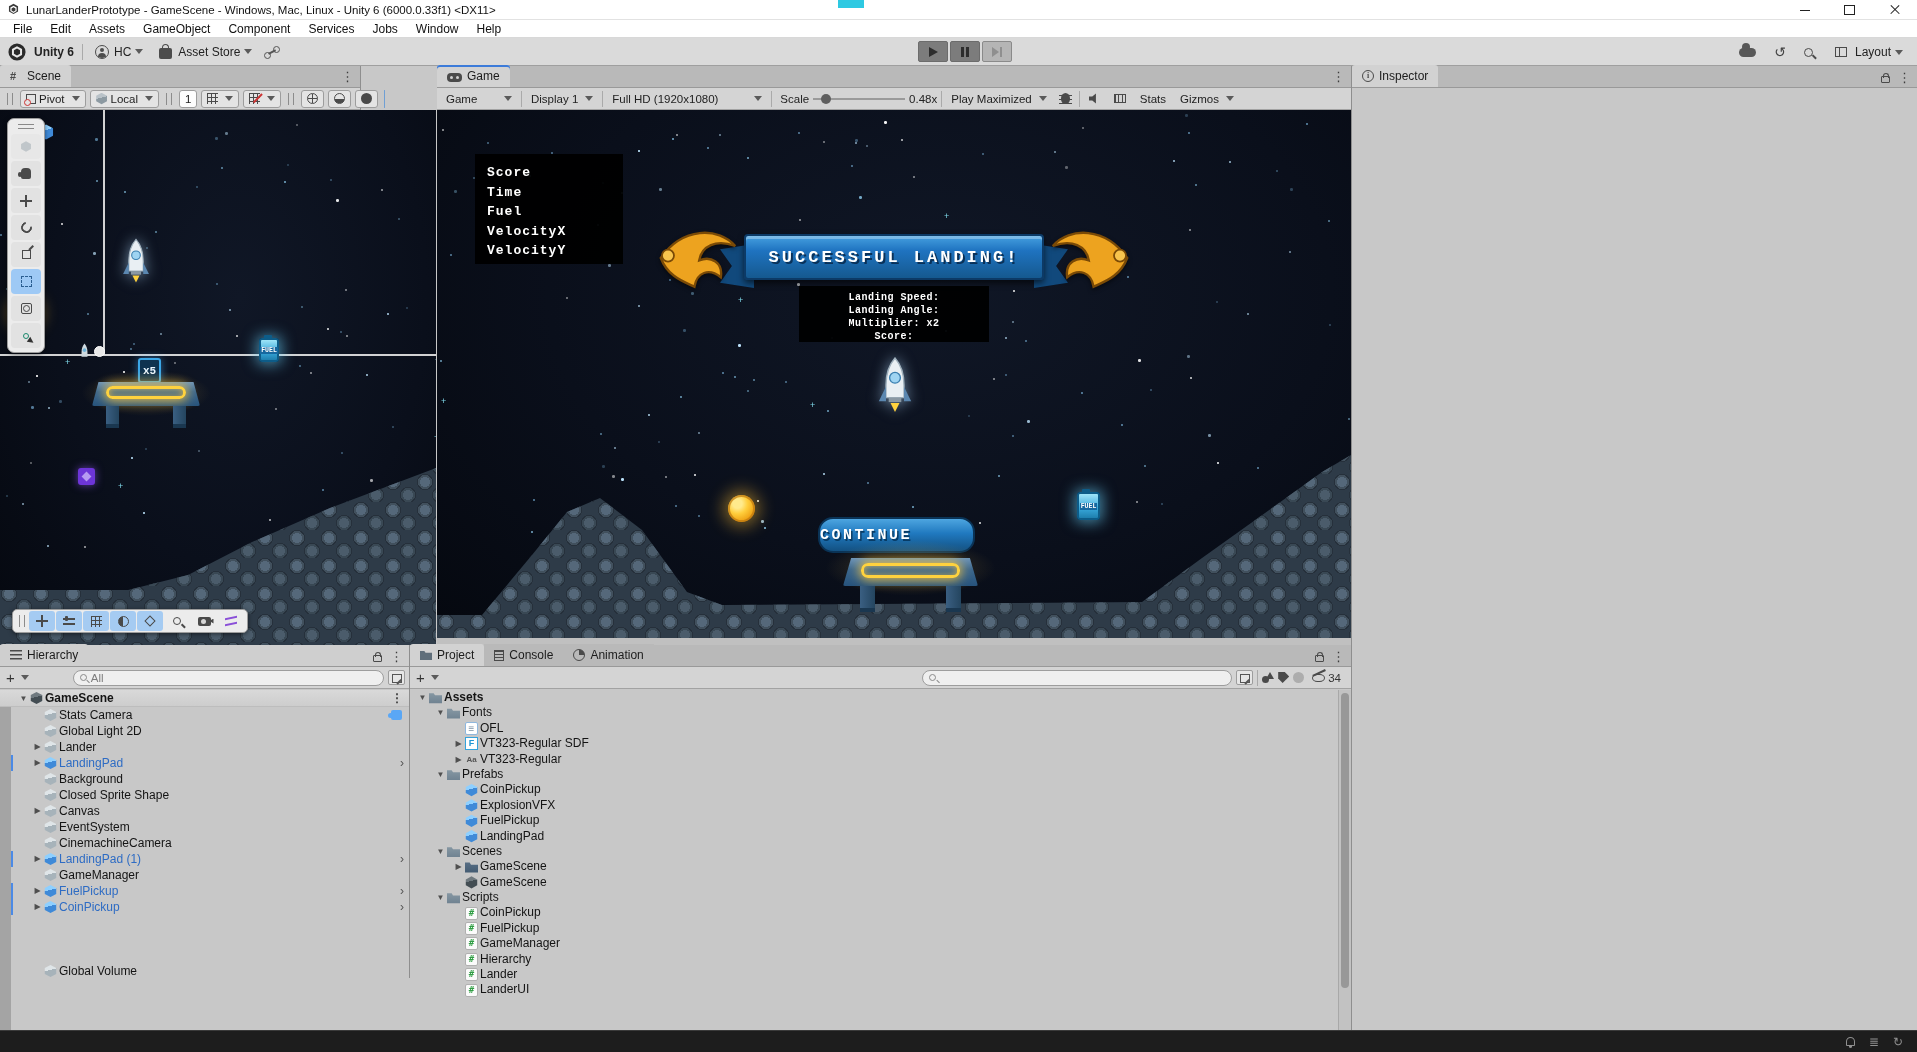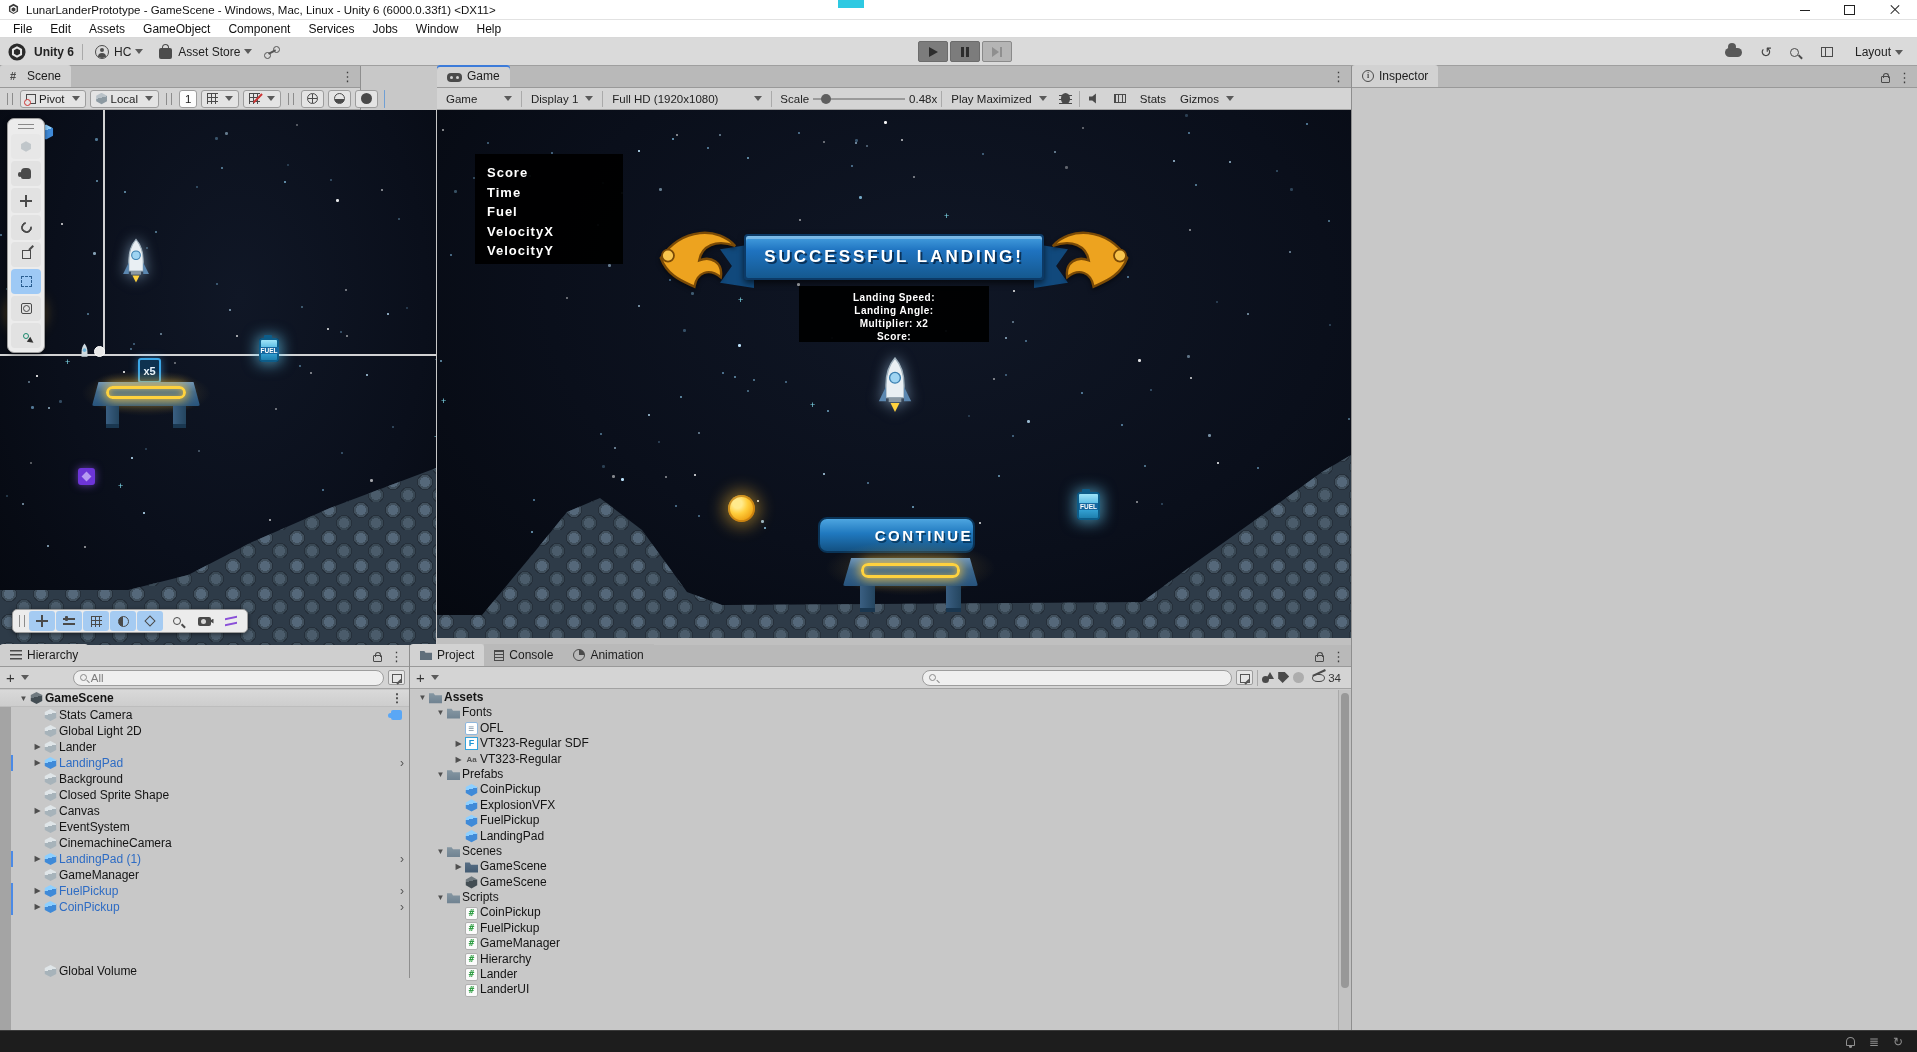--- a/index.html
+++ b/index.html
@@ -95,41 +95,41 @@
   .viewport{position:absolute;overflow:hidden;background:
      radial-gradient(ellipse at 55% 35%,#101726 0%,#0a0f1b 55%,#05080f 100%)}
   .star{position:absolute;border-radius:50%}
   .sparkle{position:absolute;color:#7fd8e8;font-size:9px;line-height:9px}
   .cobble{position:absolute;background-color:#2e3b48;background-image:
      radial-gradient(circle at 9px 8px,#55687a 0 5px,#41505d 5px 7px,#26303b 7px 8px,transparent 8px),
      radial-gradient(circle at 24px 21px,#4b5c6b 0 5px,#394854 5px 7px,#26303b 7px 8px,transparent 8px);
      background-size:32px 28px}
   .whiteline{position:absolute;background:#e8e8e8;opacity:.9}
 
-  .pxfont{font-family:Liberation Sans, sans-serif;font-weight:bold}
+  .pxfont{font-family:Liberation Mono, monospace;font-weight:bold}
 
   
   .hudbox{position:absolute;background:rgba(0,0,0,.94);color:#fff;padding:9px 12px}
   .hudbox div{font-size:13px;line-height:19.5px;letter-spacing:1px}
   .resultbox{position:absolute;background:rgba(0,0,0,.94);color:#fff;text-align:center;padding:5px 0}
   .resultbox div{font-size:10px;line-height:13px;letter-spacing:.5px}
   .bannerwrap{position:absolute;width:460px;height:86px}
   .ribbon{position:absolute;left:80px;right:80px;top:12px;height:46px;
      background:linear-gradient(#45a0e0 0%,#1f73c0 35%,#15598f 100%);
      border:2px solid #0c3a66;border-radius:4px;box-shadow:inset 0 3px 0 rgba(255,255,255,.3),0 3px 6px rgba(0,0,0,.6);
      display:flex;align-items:center;justify-content:center}
   .ribbon::before,.ribbon::after{content:'';position:absolute;top:8px;width:34px;height:44px;background:#11497c;z-index:-1}
   .ribbon::before{left:-26px;clip-path:polygon(100% 0,0 12%,35% 50%,0 88%,100% 100%)}
   .ribbon::after{right:-26px;clip-path:polygon(0 0,100% 12%,65% 50%,100% 88%,0 100%)}
   .ribbon span{color:#fff;font-size:17px;letter-spacing:3px;text-shadow:2px 2px 0 #0a3158}
   .flourish{position:absolute;width:96px;height:84px;filter:drop-shadow(0 2px 2px rgba(0,0,0,.5))}
-  .gamebtn{position:absolute;border:2px solid #0a3356;border-radius:9px;
+  .gamebtn{position:absolute;border:2px solid #0a3356;border-radius:15px;
      background:linear-gradient(#4da5e0 0%,#2079bf 45%,#135182 100%);
      box-shadow:inset 0 2px 0 rgba(255,255,255,.45),0 3px 0 #072档aa,0 3px 8px rgba(0,0,0,.7);
-     display:flex;align-items:center;justify-content:flex-end;color:#fff;cursor:pointer}
+     display:flex;align-items:center;justify-content:flex-start;color:#fff;cursor:pointer}
   .gamebtn span{font-size:15px;letter-spacing:2.5px;text-shadow:1.5px 1.5px 0 #083c66}
   .coin{position:absolute;border-radius:50%;
      background:radial-gradient(circle at 35% 32%,#ffea8c 0 18%,#ffce3c 40%,#efa315 70%,#b96d08 100%);
      box-shadow:0 0 16px 5px rgba(255,190,50,.45),inset 0 0 0 2px rgba(190,120,15,.7)}
   .fuelcan{position:absolute;background:linear-gradient(#9fe4f8,#37a7da 60%,#1e7fae);border:2px solid #0d5c88;border-radius:3px;
      box-shadow:0 0 14px 3px rgba(110,215,255,.55);display:flex;align-items:center;justify-content:center}
   .fuelcan::before{content:'';position:absolute;top:-5px;left:3px;width:8px;height:4px;background:#0d5c88;border-radius:1px}
   .fuelcan span{font-size:6.5px;color:#fff;background:#1668a0;padding:0 1px;letter-spacing:0;text-shadow:none}
   .padwrap{position:absolute}
   .pad-deck{position:absolute;left:0;right:0;top:0;background:linear-gradient(#6d95ba 0,#3c688f 40%,#27537c 100%);
@@ -322,21 +322,21 @@
       <div class="pbtn dim">
           <span class="gl-step"></span>
         </div>
     </div>
     <div class="tb-right">
       <span class="ic-cloud"></span>
       <span class="ic-history">↺</span>
       <span class="ic-search"></span>
       <div class="tbtn">
         <span class="ic-grid-sq"></span>
-        <span style="margin-left:22px">Layout</span>
+        <span style="margin-left:8px">Layout</span>
         <span class="ddcaret"></span>
       </div>
     </div>
   </div>
 
   <div class="panel" style="left:0;top:66px;width:361px;height:579px">
     <div class="tabbar">
       <div class="tab active">
         <span class="tic tic-scene-tab"></span>
         <span>Scene</span>

